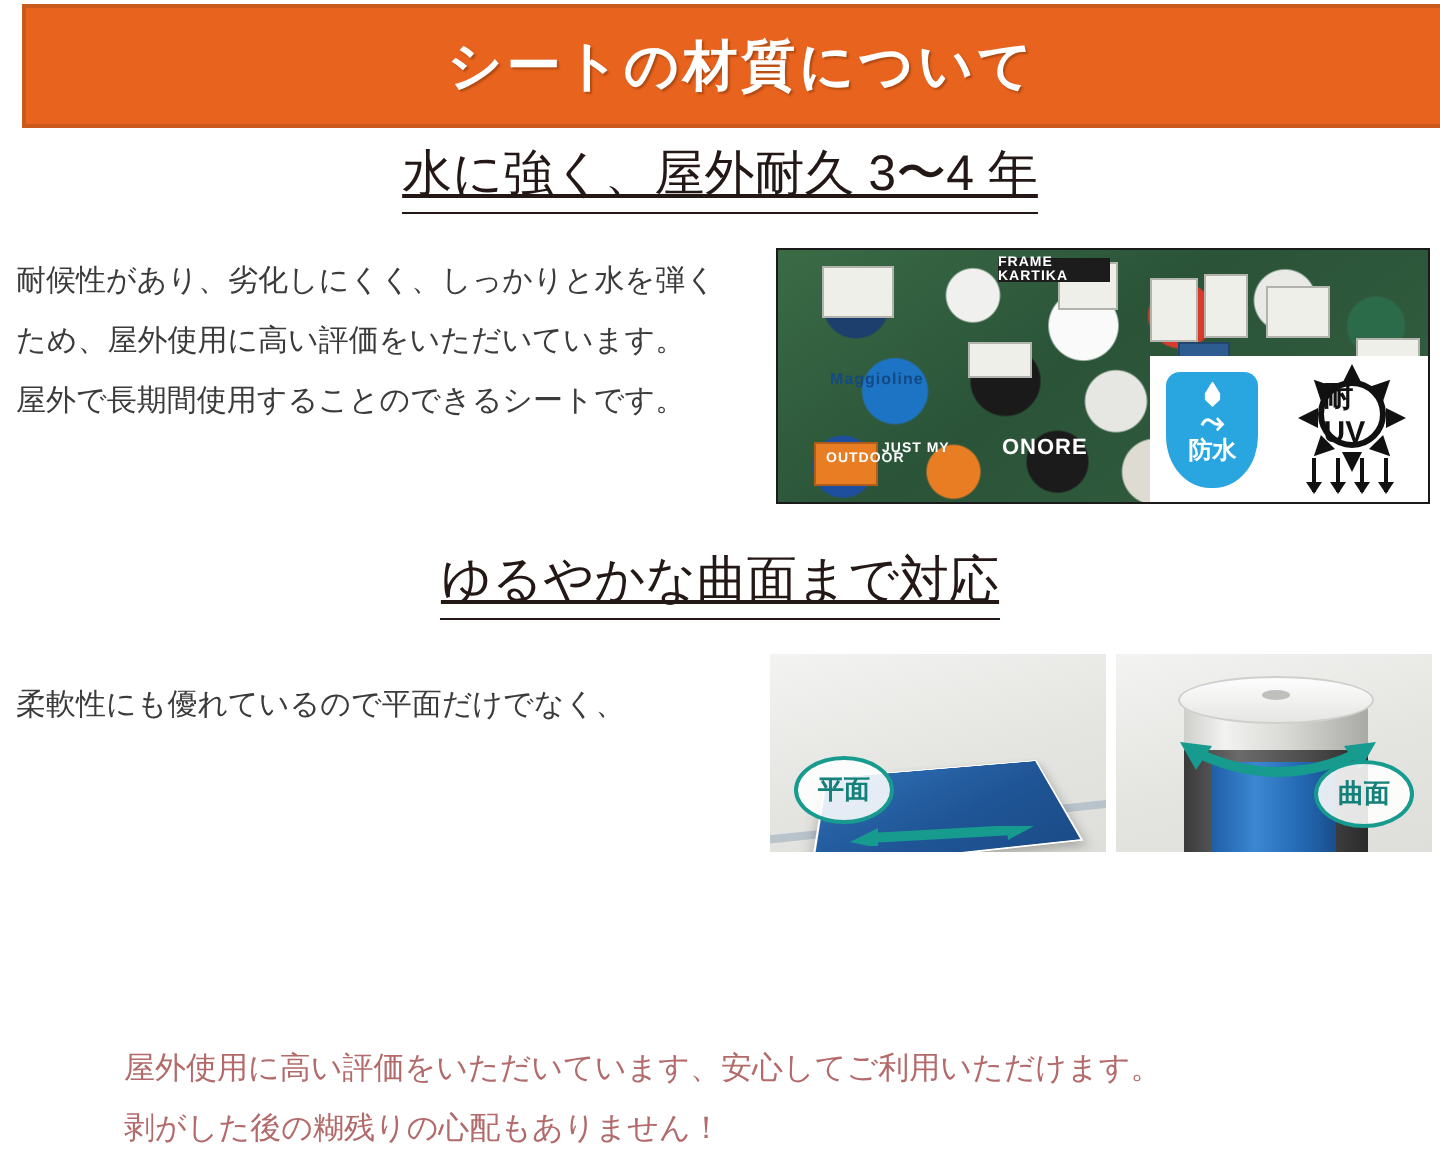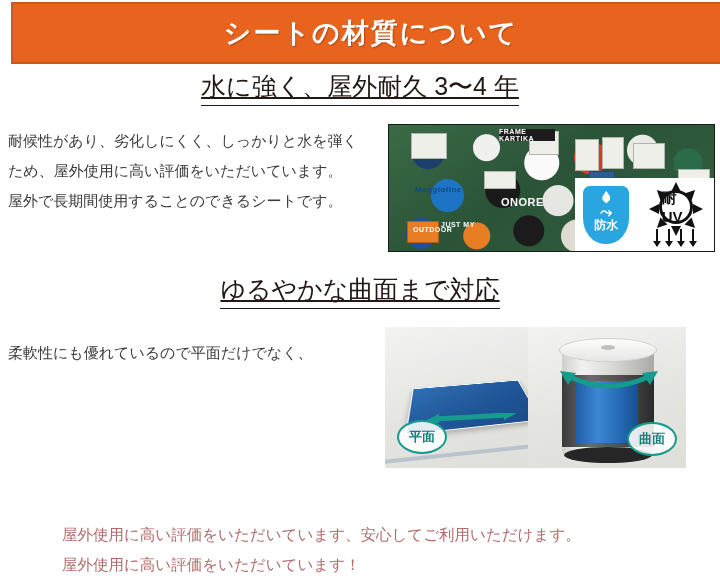--- a/index.html
+++ b/index.html
@@ -205,25 +205,25 @@
     left: -3px; bottom: -1px;
     border-left: 4px solid transparent;
     border-right: 4px solid transparent;
     border-top: 6px solid #111111;
   }
 
   
   .photo-flat, .photo-curve {
     position: absolute;
     top: 327px;
-    height: 141px;
+    height: 99px;
     overflow: hidden;
   }
   .photo-flat { left: 385px; width: 168px; background: #e9e9e7; }
-  .photo-curve { left: 528px; width: 158px; background: #0f172a; }
+  .photo-curve { left: 558px; width: 158px; background: #0f172a; }
 
   .desk-bg {
     position: absolute; inset: 0;
     background: linear-gradient(165deg, #f3f3f1 0%, #e4e4e1 55%, #dededa 100%);
   }
   .desk-line {
     position: absolute;
     left: -10%; bottom: 14px;
     width: 130%; height: 4px;
     background: #b9c3cc;
@@ -342,21 +342,21 @@
   <div class="sticker-rect" style="left:140px; top:6px; width:28px; height:22px;"></div>
   <div class="sticker-rect" style="left:186px; top:14px; width:22px; height:30px;"></div>
   <div class="sticker-rect" style="left:213px; top:12px; width:20px; height:30px;"></div>
   <div class="sticker-rect" style="left:244px; top:18px; width:30px; height:24px;"></div>
   <div class="sticker-rect" style="left:95px; top:46px; width:30px; height:16px;"></div>
   <div class="sticker-rect" style="left:200px; top:46px; width:24px; height:18px;background:#2d5c90;"></div>
   <div class="sticker-rect" style="left:289px; top:44px; width:30px; height:26px;"></div>
   <div class="sticker-rect" style="left:18px; top:96px; width:30px; height:20px;background:#e87d24;"></div>
 
   <div class="sticker-label-dark" style="left:110px; top:4px; width:56px; height:12px;">FRAME KARTIKA</div>
-  <div class="sticker-word sticker-word-light" style="left:112px; top:71px;">ONORE</div>
+  <div class="sticker-word sticker-word-light" style="left:112px; top:93px;">ONORE</div>
   <div class="sticker-word" style="left:26px; top:60px; font-size:8px; color:#124a86;">Maggioline</div>
   <div class="sticker-word sticker-word-light" style="left:24px; top:101px; font-size:7px;">OUTDOOR</div>
   <div class="sticker-word sticker-word-light" style="left:52px; top:96px; font-size:7px;">JUST MY</div>
 
   <div class="icon-panel">
     <div class="shield-icon">
       <div class="drop"></div>
       <div class="wave">⤳</div>
       <div class="shield-text">防水</div>
     </div>
@@ -412,14 +412,14 @@
   <svg class="arrow-curve" viewBox="0 0 106 28">
     <path d="M14,10 Q53,28 92,10" stroke="#169b8e" stroke-width="5" fill="none"></path>
     <polygon points="4,4 20,6 12,18" fill="#169b8e"></polygon>
     <polygon points="102,4 86,6 94,18" fill="#169b8e"></polygon>
   </svg>
   <div class="badge" id="badge-curve">曲面</div>
 </div>
 
 <div class="footer-text">
   <div>屋外使用に高い評価をいただいています、安心してご利用いただけます。</div>
-  <div>屋外使用に高い評価をいただいています！</div>
+  <div>剥がした後の糊残りの心配もありません！</div>
 </div>
 
 </body></html>

